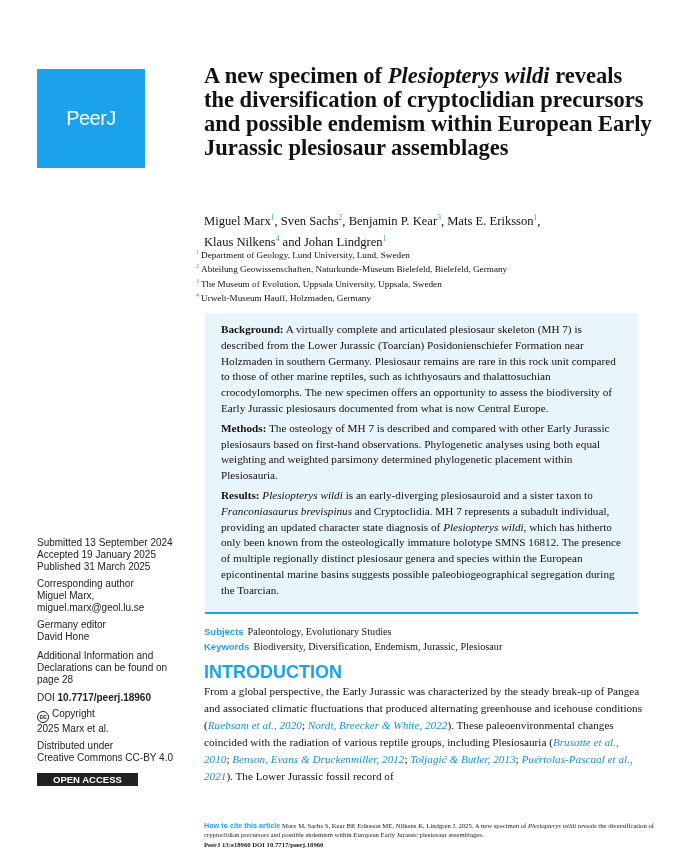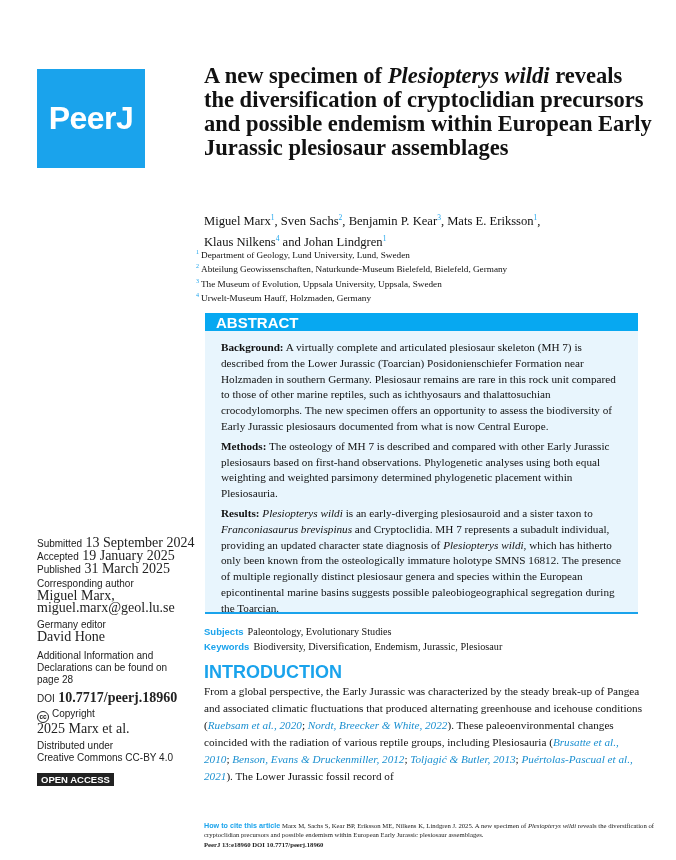--- a/index.html
+++ b/index.html
@@ -3,21 +3,21 @@
 <meta charset="utf-8">
 <style>
   html, body { margin: 0; padding: 0; background: #ffffff; }
   body { width: 676px; height: 860px; position: relative; overflow: hidden;
          font-family: "Liberation Serif", "DejaVu Serif", serif; color: #111; }
 
   
   .logo { position: absolute; left: 37px; top: 69px; width: 108px; height: 99px;
           background: #1aa3ec; display: flex; align-items: center; justify-content: center; }
   .logo span { color: #fff; font-family: "Liberation Sans", "DejaVu Sans", sans-serif;
-               font-size: 32px; font-weight: bold; letter-spacing: -0.5px; }
+               font-size: 20px; font-weight: normal; letter-spacing: -0.5px; }
 
   
   .title { position: absolute; left: 204px; top: 64px; width: 450px; margin: 0;
            font-size: 22.5px; line-height: 24px; font-weight: bold; color: #111; }
   .title i { font-style: italic; }
 
   
   .authors { position: absolute; left: 204px; top: 209px; width: 440px;
              font-size: 12.6px; line-height: 17px; }
   .authors sup { color: #1aa3ec; font-size: 7.5px; vertical-align: 5px; }
@@ -44,29 +44,29 @@
   .intro-head { position: absolute; left: 204px; top: 662px; margin: 0;
                 font-family: "Liberation Sans", "DejaVu Sans", sans-serif;
                 color: #1aa3ec; font-weight: bold; font-size: 18px; }
   .intro-body { position: absolute; left: 204px; top: 683px; width: 440px;
                 font-size: 11.2px; line-height: 17px; margin: 0; }
   .cite { color: #1a8fd0; font-style: italic; text-align: right; }
 
   
   .side { position: absolute; left: 37px; width: 160px; font-size: 10px; line-height: 12px; }
   .side .lbl { font-family: "Liberation Sans", "DejaVu Sans", sans-serif; font-size: 10px; color: #222; }
-  .side .val { font-family: Liberation Serif, serif; font-size: 14px; color: #222; }
+  .side .val { font-family: Liberation Sans, sans-serif; font-size: 10px; color: #222; }
   .side .bold { font-weight: bold; }
   .cc { display: inline-block; width: 10px; height: 10px; border: 1.4px solid #222;
         border-radius: 50%; font-size: 6.5px; line-height: 10px; text-align: center;
         font-family: "Liberation Sans", "DejaVu Sans", sans-serif; font-weight: bold;
         vertical-align: -2px; margin-right: 3px; box-sizing: content-box; }
   .oa { position: absolute; left: 37px; top: 773px; background: #222; color: #fff;
         font-family: "Liberation Sans", "DejaVu Sans", sans-serif; font-weight: bold;
-        font-size: 9.5px; padding: 1px 4px; line-height: 11px; }
+        font-size: 9.5px; padding: 1px 16px; line-height: 11px; }
 
   
   .footer { position: absolute; left: 204px; top: 821px; width: 450px;
             font-size: 6.7px; line-height: 9.3px; color: #222; }
   .footer .lab { font-family: "Liberation Sans", "DejaVu Sans", sans-serif;
                  color: #1aa3ec; font-weight: bold; font-size: 7.2px; }
   .footer b { font-weight: bold; }
 </style>
 </head>
 <body>
@@ -87,21 +87,20 @@
 </div>
 
 <div class="affils">
   <div><sup>1</sup><span>Department of Geology, Lund University, Lund, Sweden</span></div>
   <div><sup>2</sup><span>Abteilung Geowissenschaften, Naturkunde-Museum Bielefeld, Bielefeld, Germany</span></div>
   <div><sup>3</sup><span>The Museum of Evolution, Uppsala University, Uppsala, Sweden</span></div>
   <div><sup>4</sup><span>Urwelt-Museum Hauff, Holzmaden, Germany</span></div>
 </div>
 
 <div class="abstract">
-  <div class="abstract-head">ABSTRACT</div>
   <div class="abstract-body">
     <p><b>Background:</b><span> A virtually complete and articulated plesiosaur skeleton (MH 7) is described from the Lower Jurassic (Toarcian) Posidonienschiefer Formation near Holzmaden in southern Germany. Plesiosaur remains are rare in this rock unit compared to those of other marine reptiles, such as ichthyosaurs and thalattosuchian crocodylomorphs. The new specimen offers an opportunity to assess the biodiversity of Early Jurassic plesiosaurs documented from what is now Central Europe.</span></p>
     <p><b>Methods:</b><span> The osteology of MH 7 is described and compared with other Early Jurassic plesiosaurs based on first-hand observations. Phylogenetic analyses using both equal weighting and weighted parsimony determined phylogenetic placement within Plesiosauria.</span></p>
     <p><b>Results:</b> <i>Plesiopterys wildi</i><span> is an early-diverging plesiosauroid and a sister taxon to </span><i>Franconiasaurus brevispinus</i><span> and Cryptoclidia. MH 7 represents a subadult individual, providing an updated character state diagnosis of </span><i>Plesiopterys wildi</i><span>, which has hitherto only been known from the osteologically immature holotype SMNS 16812. The presence of multiple regionally distinct plesiosaur genera and species within the European epicontinental marine basins suggests possible paleobiogeographical segregation during the Toarcian.</span></p>
   </div>
 </div>
 
 <div class="meta-line" style="top:625px;">
   <span class="lab">Subjects</span><span>Paleontology, Evolutionary Studies</span>
 </div>

